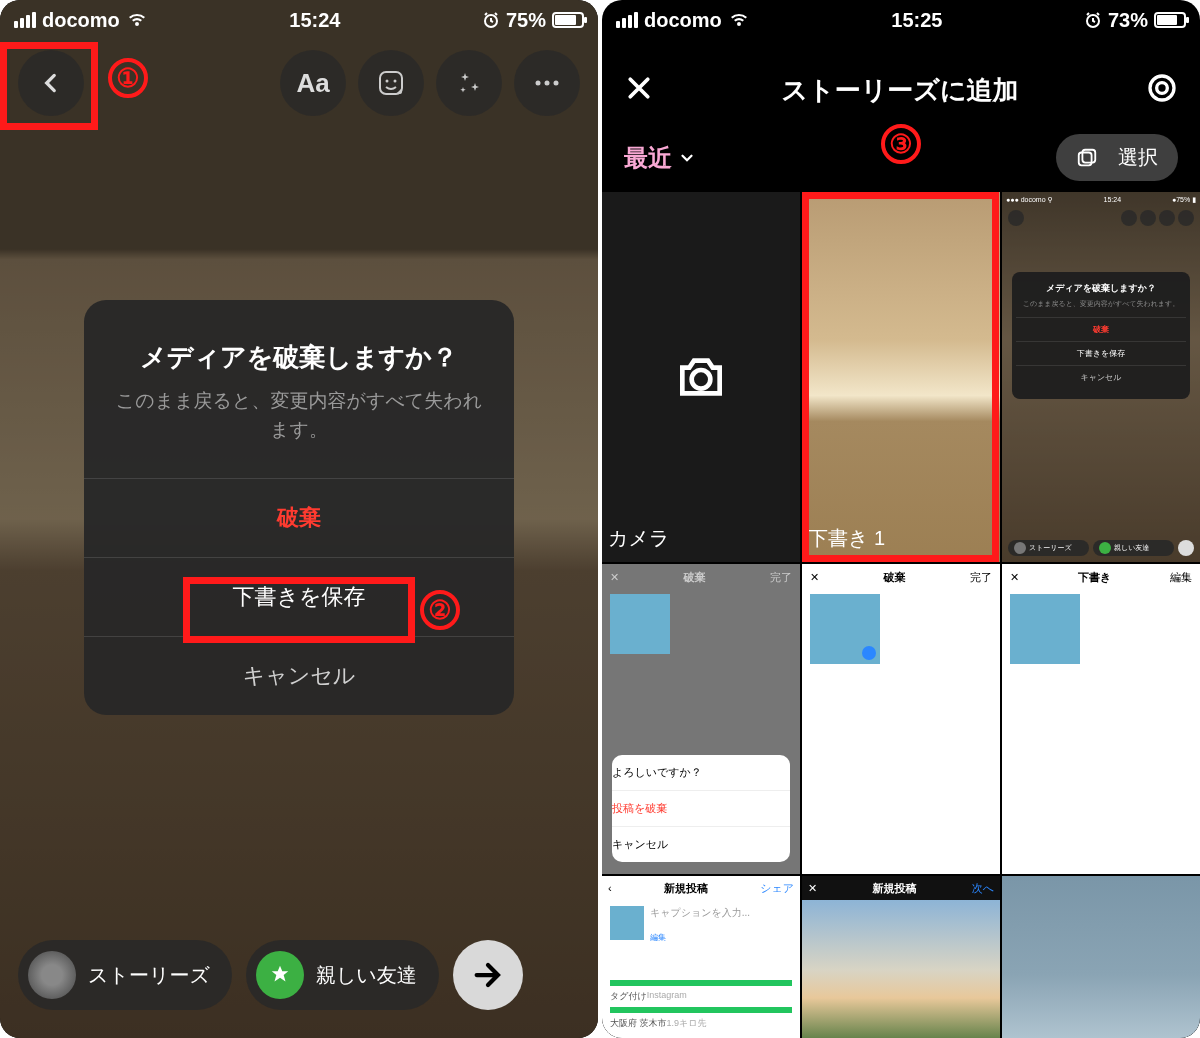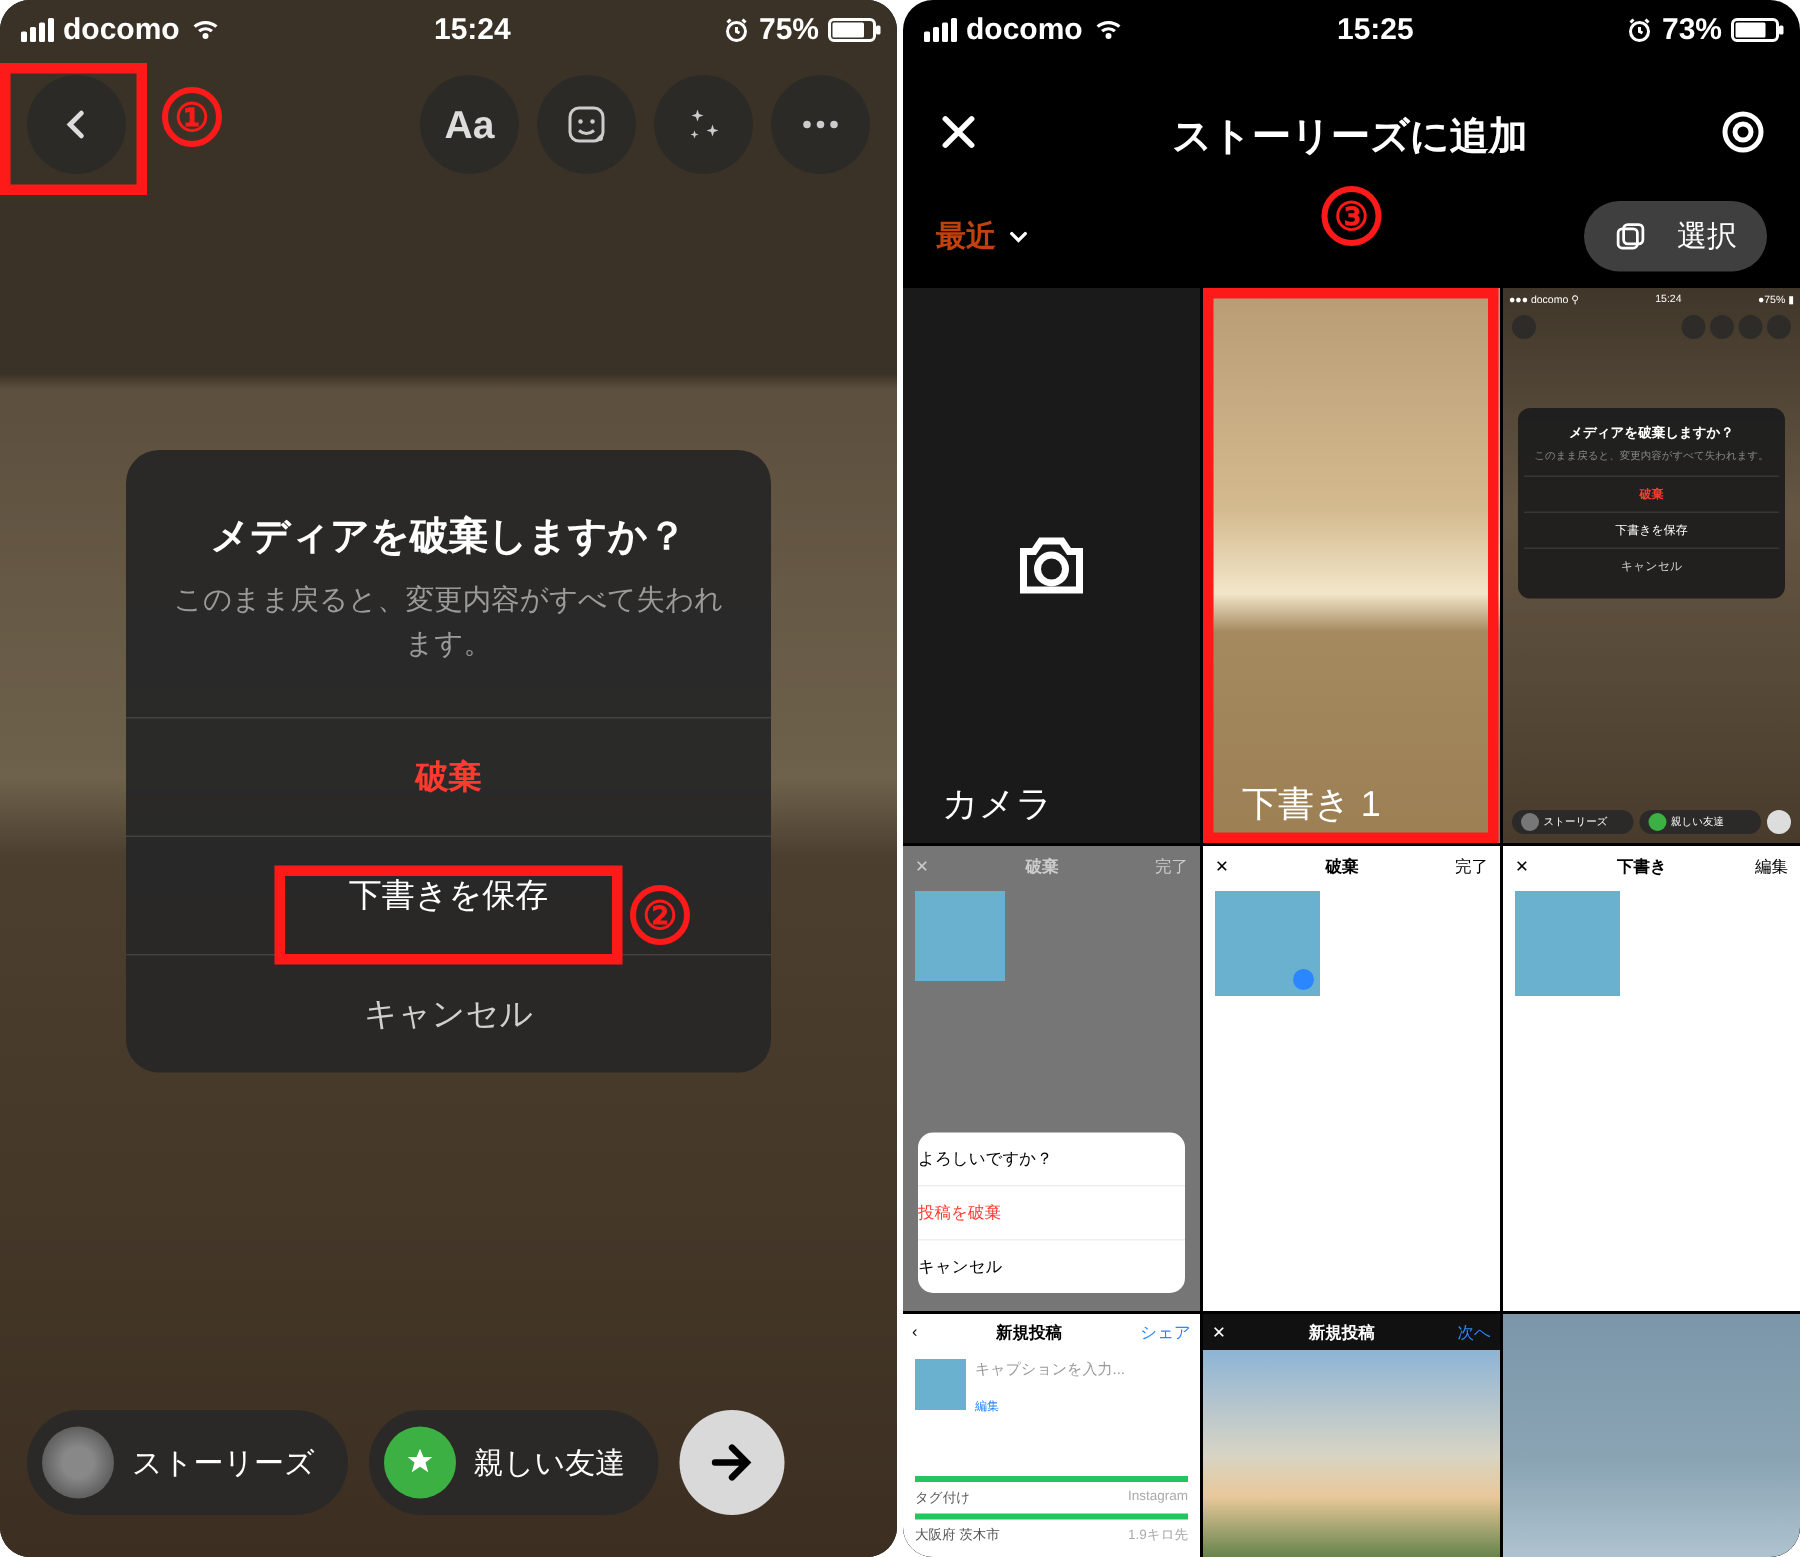--- a/index.html
+++ b/index.html
@@ -100,36 +100,36 @@
     padding:0 22px; z-index:10;
   }
   .x-btn{color:#fff;}
   .r-title{ color:#fff; font-size:26px; font-weight:700;}
   .gear{color:#fff;}
   .r-sub{
     position:absolute; top:134px; left:0; right:0;
     display:flex; align-items:center; justify-content:space-between;
     padding:0 22px; z-index:10;
   }
-  .recent{color:#c2410c;font-size:20px;font-weight:700;display:flex;align-items:center;gap:6px;}
+  .recent{color:#f9a8d4;font-size:24px;font-weight:700;display:flex;align-items:center;gap:6px;}
   .select-pill{
     display:flex;align-items:center;gap:20px;
     background:rgba(70,70,70,.9); color:#fff; font-size:20px;
     padding:10px 20px; border-radius:24px;
   }
   .num3{ top:124px; left:50%; transform:translateX(-50%);}
 
   .gallery{
     position:absolute; top:192px; left:0; right:0; bottom:0;
     display:grid; grid-template-columns:1fr 1fr 1fr;
     grid-auto-rows: 370px 310px 164px;
     gap:2px; background:#000;
   }
   .cell{ position:relative; overflow:hidden; background:#1a1a1a;}
-  .cell-label{ position:absolute; left:26px; bottom:10px; color:#fff; font-size:24px;}
+  .cell-label{ position:absolute; left:6px; bottom:10px; color:#fff; font-size:20px;}
   .cam-cell{display:flex;align-items:center;justify-content:center;}
   .wood{background:linear-gradient(180deg,#b89b73 0%,#d4ba8f 40%,#f2e6c9 55%,#a5895f 62%,#9c7f53 100%);}
   .hl3{ top:192px; left:200px; width:197px; height:370px;}
 
   
   .mini-prev{
     position:absolute; inset:0;
     background:linear-gradient(180deg,#6a5a45 0%,#a89070 40%,#7a6348 100%);
     filter:brightness(.6);
   }
@@ -158,21 +158,21 @@
   .gray-cell .cell-top{background:#767676;color:#ccc;}
   .white-cell .cell-top{background:#fff;}
 
   
   .post-hdr{position:absolute;top:0;left:0;right:0;height:24px;display:flex;align-items:center;justify-content:space-between;padding:0 6px;font-size:11px;}
   .post-cell{background:#fff;}
   .cap{position:absolute;top:30px;left:8px;display:flex;gap:6px;align-items:flex-start;}
   .cap-img{width:34px;height:34px;background:#6ab0cf;}
   .cap-t{font-size:10px;color:#999;text-align:center;}
   .meta{position:absolute;bottom:6px;left:8px;right:8px;font-size:9px;color:#555;}
-  .meta-row{display:flex;justify-content:space-between;padding:4px 0;border-top:4px solid #22c55e;}
+  .meta-row{display:flex;padding:4px 0;border-top:6px solid #22c55e;}
   .sky{background:linear-gradient(180deg,#8db4d6 0%,#d8d4c4 50%,#e8c89a 70%,#608048 100%);}
   .sky2{background:linear-gradient(180deg,#7a96a8 0%,#8aa4b4 60%,#b0c4d0 100%);}
   .dark-hdr{background:#111;color:#fff;}
   .blue-link{color:#2b87ff;}
 </style>
 </head>
 <body>
 
 <div class="phone">
   <div class="left-bg"></div>

